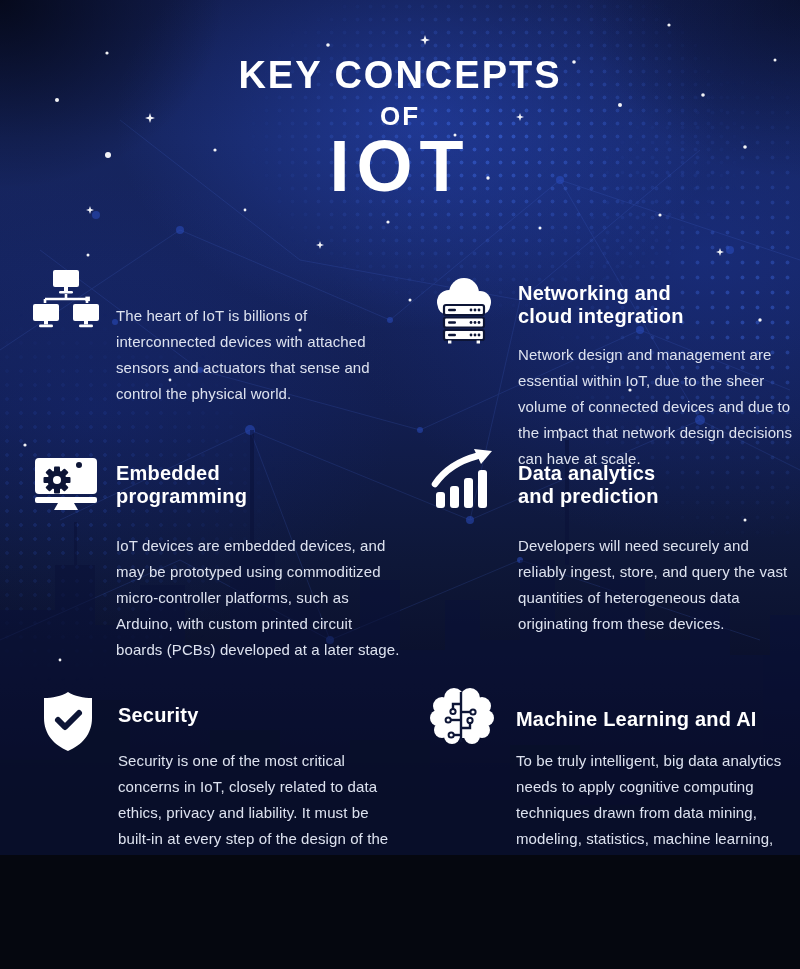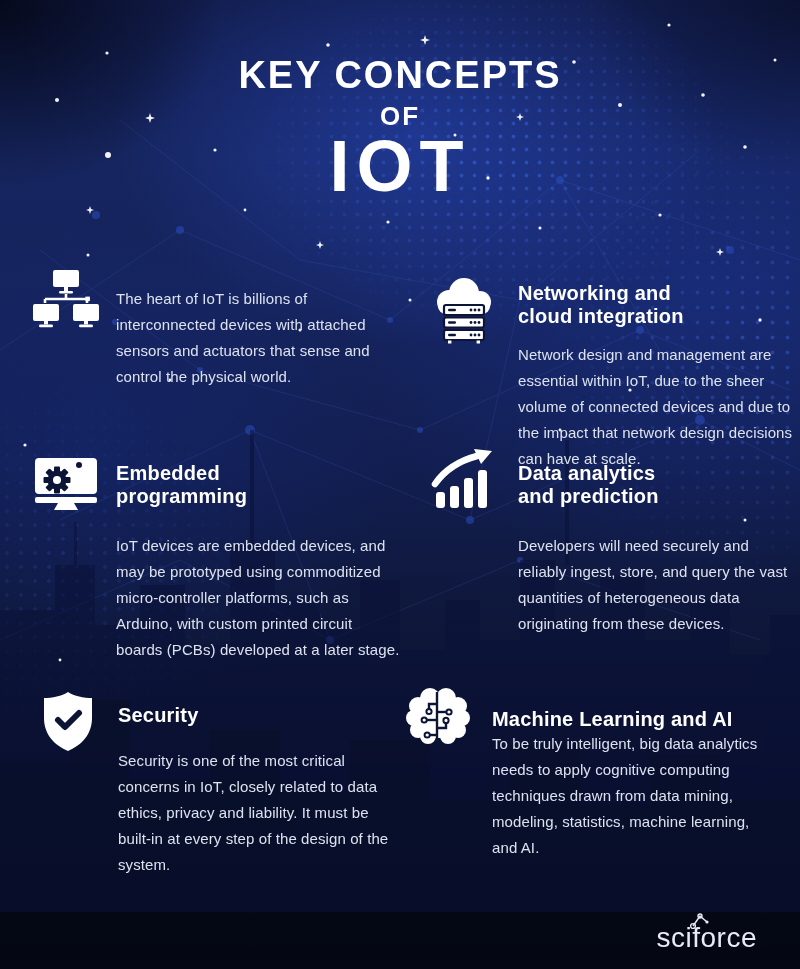--- a/index.html
+++ b/index.html
@@ -1,18 +1,18 @@
 <!DOCTYPE html>
 <html><head>
 <meta charset="utf-8">
 <style>
   * { margin:0; padding:0; box-sizing:border-box; }
   html,body { background:#05070f; }
   .canvas{
-    position:relative; width:800px; height:969px; overflow:hidden;
+    position:relative; width:800px; height:855px; overflow:hidden;
     font-family:"Liberation Sans","DejaVu Sans",sans-serif;
     background:
       linear-gradient(180deg,#121d4e 0%, #16255f 16%, #15235c 32%, #121e50 48%,
                       #0e1738 66%, #0a0f2a 80%, #080b1e 90%, #070a18 100%);
   }
   .layer{ position:absolute; inset:0; pointer-events:none; }
   .glow{
     background:
       radial-gradient(ellipse 430px 300px at 52% 14%, rgba(42,76,200,.48), transparent 70%),
       radial-gradient(ellipse 520px 400px at 88% 30%, rgba(32,62,180,.30), transparent 72%),
@@ -46,21 +46,21 @@
   .icon-box{ width:68px; height:68px; flex:0 0 68px; }
   .txt{ margin-left:16px; }
   .txt-r{ margin-left:20px; }
   .sec-title{ color:#ffffff; font-size:20px; line-height:23px; font-weight:700;
               white-space:pre-line; letter-spacing:.2px; }
   .sec-body{ color:#dde2ef; font-size:15px; line-height:26px; font-weight:400;
              letter-spacing:.1px; }
   .w-left{ width:286px; } .w-right{ width:278px; }
   .pt6{ padding-top:6px; } .pt10{ padding-top:10px; } .pt14{ padding-top:14px; }
   .pt16{ padding-top:16px; } .pt18{ padding-top:18px; } .pt24{ padding-top:24px; }
-  .g14{ margin-top:14px; } .g17{ } .g21{ margin-top:21px; } .g25{ margin-top:25px; }
+  .g14{ margin-top:14px; } .g17{ margin-top:17px; } .g21{ margin-top:21px; } .g25{ margin-top:25px; }
 
   .brand{ position:absolute; right:43px; top:922px; z-index:6; color:#e8ebf5; }
   .brand-text{ font-size:28px; letter-spacing:.5px; }
   .brand-mol{ position:absolute; left:33px; top:-10px; }
 </style>
 </head>
 <body>
 
 <div class="canvas">
 
@@ -281,21 +281,21 @@
         <path d="M34 4 C 40 8, 50 10, 58 10 L58 30 C58 46 48 57 34 63 C20 57 10 46 10 30 L10 10 C18 10 28 8 34 4 Z" fill="#ffffff"></path>
         <polyline points="24,32 31,39 45,25" fill="none" stroke="#0d1536" stroke-width="6" stroke-linecap="round" stroke-linejoin="round"></polyline>
       </svg>
     </div>
     <div class="txt w-left pt16">
       <div class="sec-title">Security</div>
       <div class="sec-body g21">Security is one of the most critical concerns in IoT, closely related to data ethics, privacy and liability.  It must be built-in at every step of the design of the system.</div>
     </div>
   </div>
 
-  <div class="section" style="left:404px; top:684px;">
+  <div class="section" style="left:428px; top:684px;">
     <div class="icon-box">
       <svg width="68" height="68" viewBox="0 0 68 68">
         <g fill="#ffffff">
           <circle cx="26" cy="14" r="10"></circle>
             <circle cx="14" cy="22" r="9"></circle>
             <circle cx="10" cy="34" r="8"></circle>
           <circle cx="14" cy="46" r="8"></circle>
             <circle cx="24" cy="52" r="8"></circle>
           <circle cx="42" cy="14" r="10"></circle>
             <circle cx="54" cy="22" r="9"></circle>

